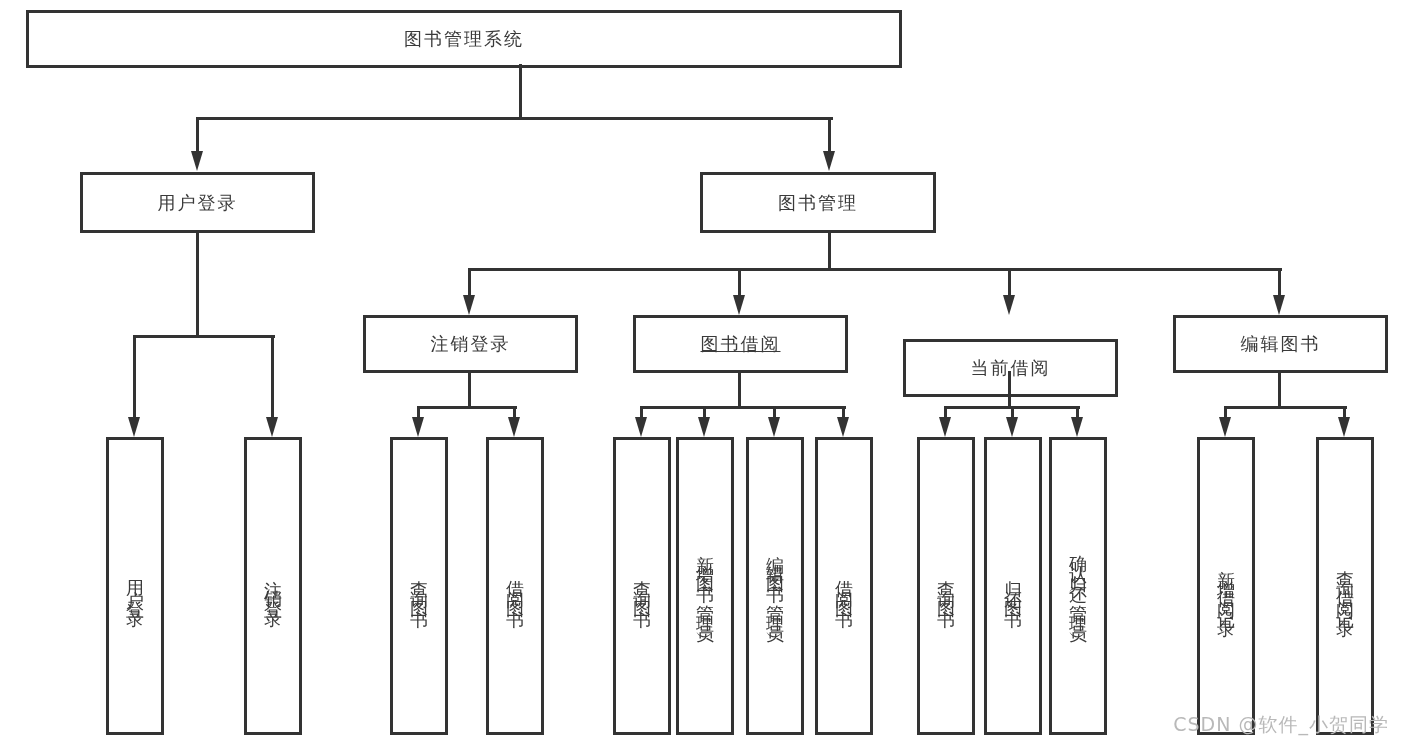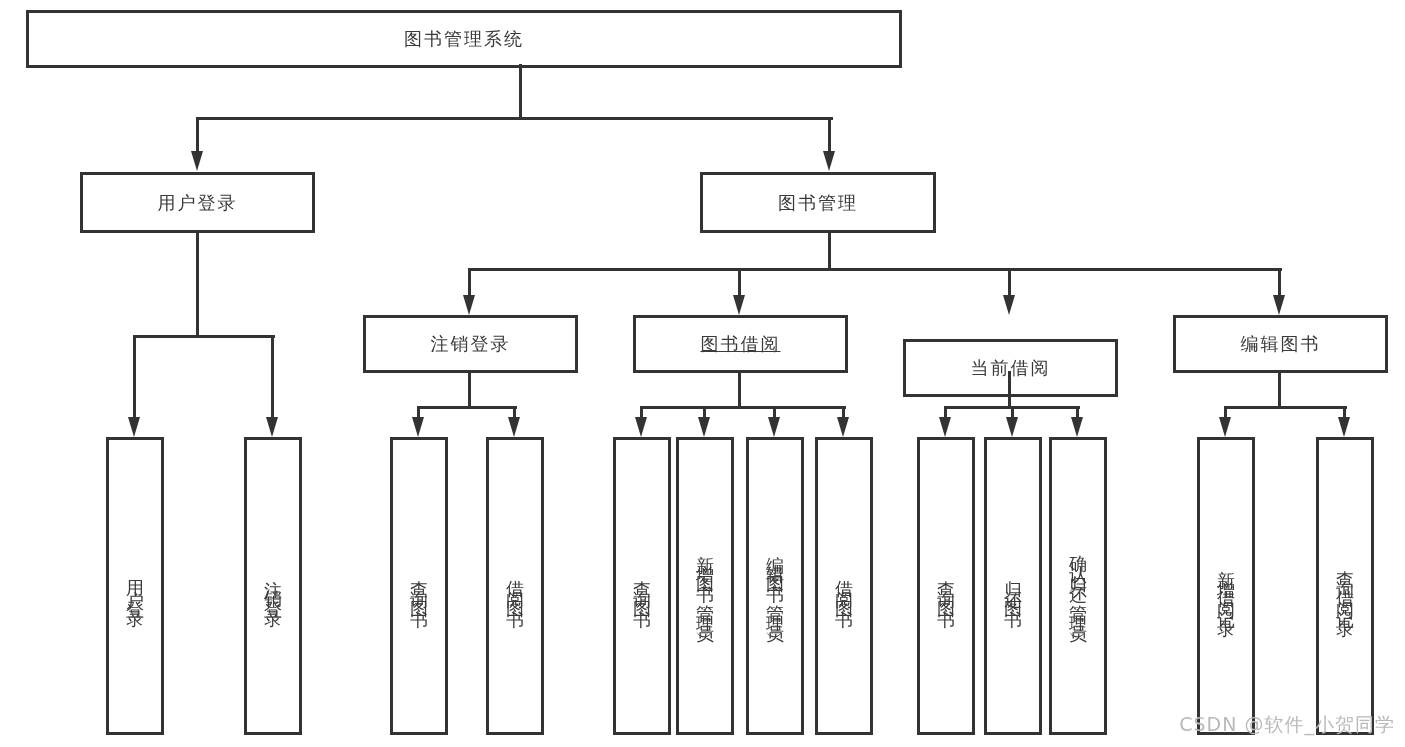--- a/index.html
+++ b/index.html
@@ -20,21 +20,21 @@
   .lv2{top:172px;height:61px;}
   .lv3{top:315px;height:58px;width:215px;}
   .hline{position:absolute;height:3px;background:#333333;}
   .vline{position:absolute;width:3px;background:#333333;}
   .ahead{
     position:absolute;width:0;height:0;
     border-left:6.5px solid transparent;border-right:6.5px solid transparent;
     border-top:20px solid #333333;
   }
   .watermark{
-    position:absolute;right:10px;top:712px;font-size:19px;color:#b9b9b9;
+    position:absolute;right:16px;top:712px;font-size:19px;color:#b9b9b9;
     letter-spacing:1px;white-space:nowrap;
   }
 </style>
 </head>
 <body>
 
 <div class="canvas">
 
   <div class="box" style="left:26px;top:10px;width:876px;height:58px;font-family:Liberation Serif, serif;">图书管理系统</div>
 

